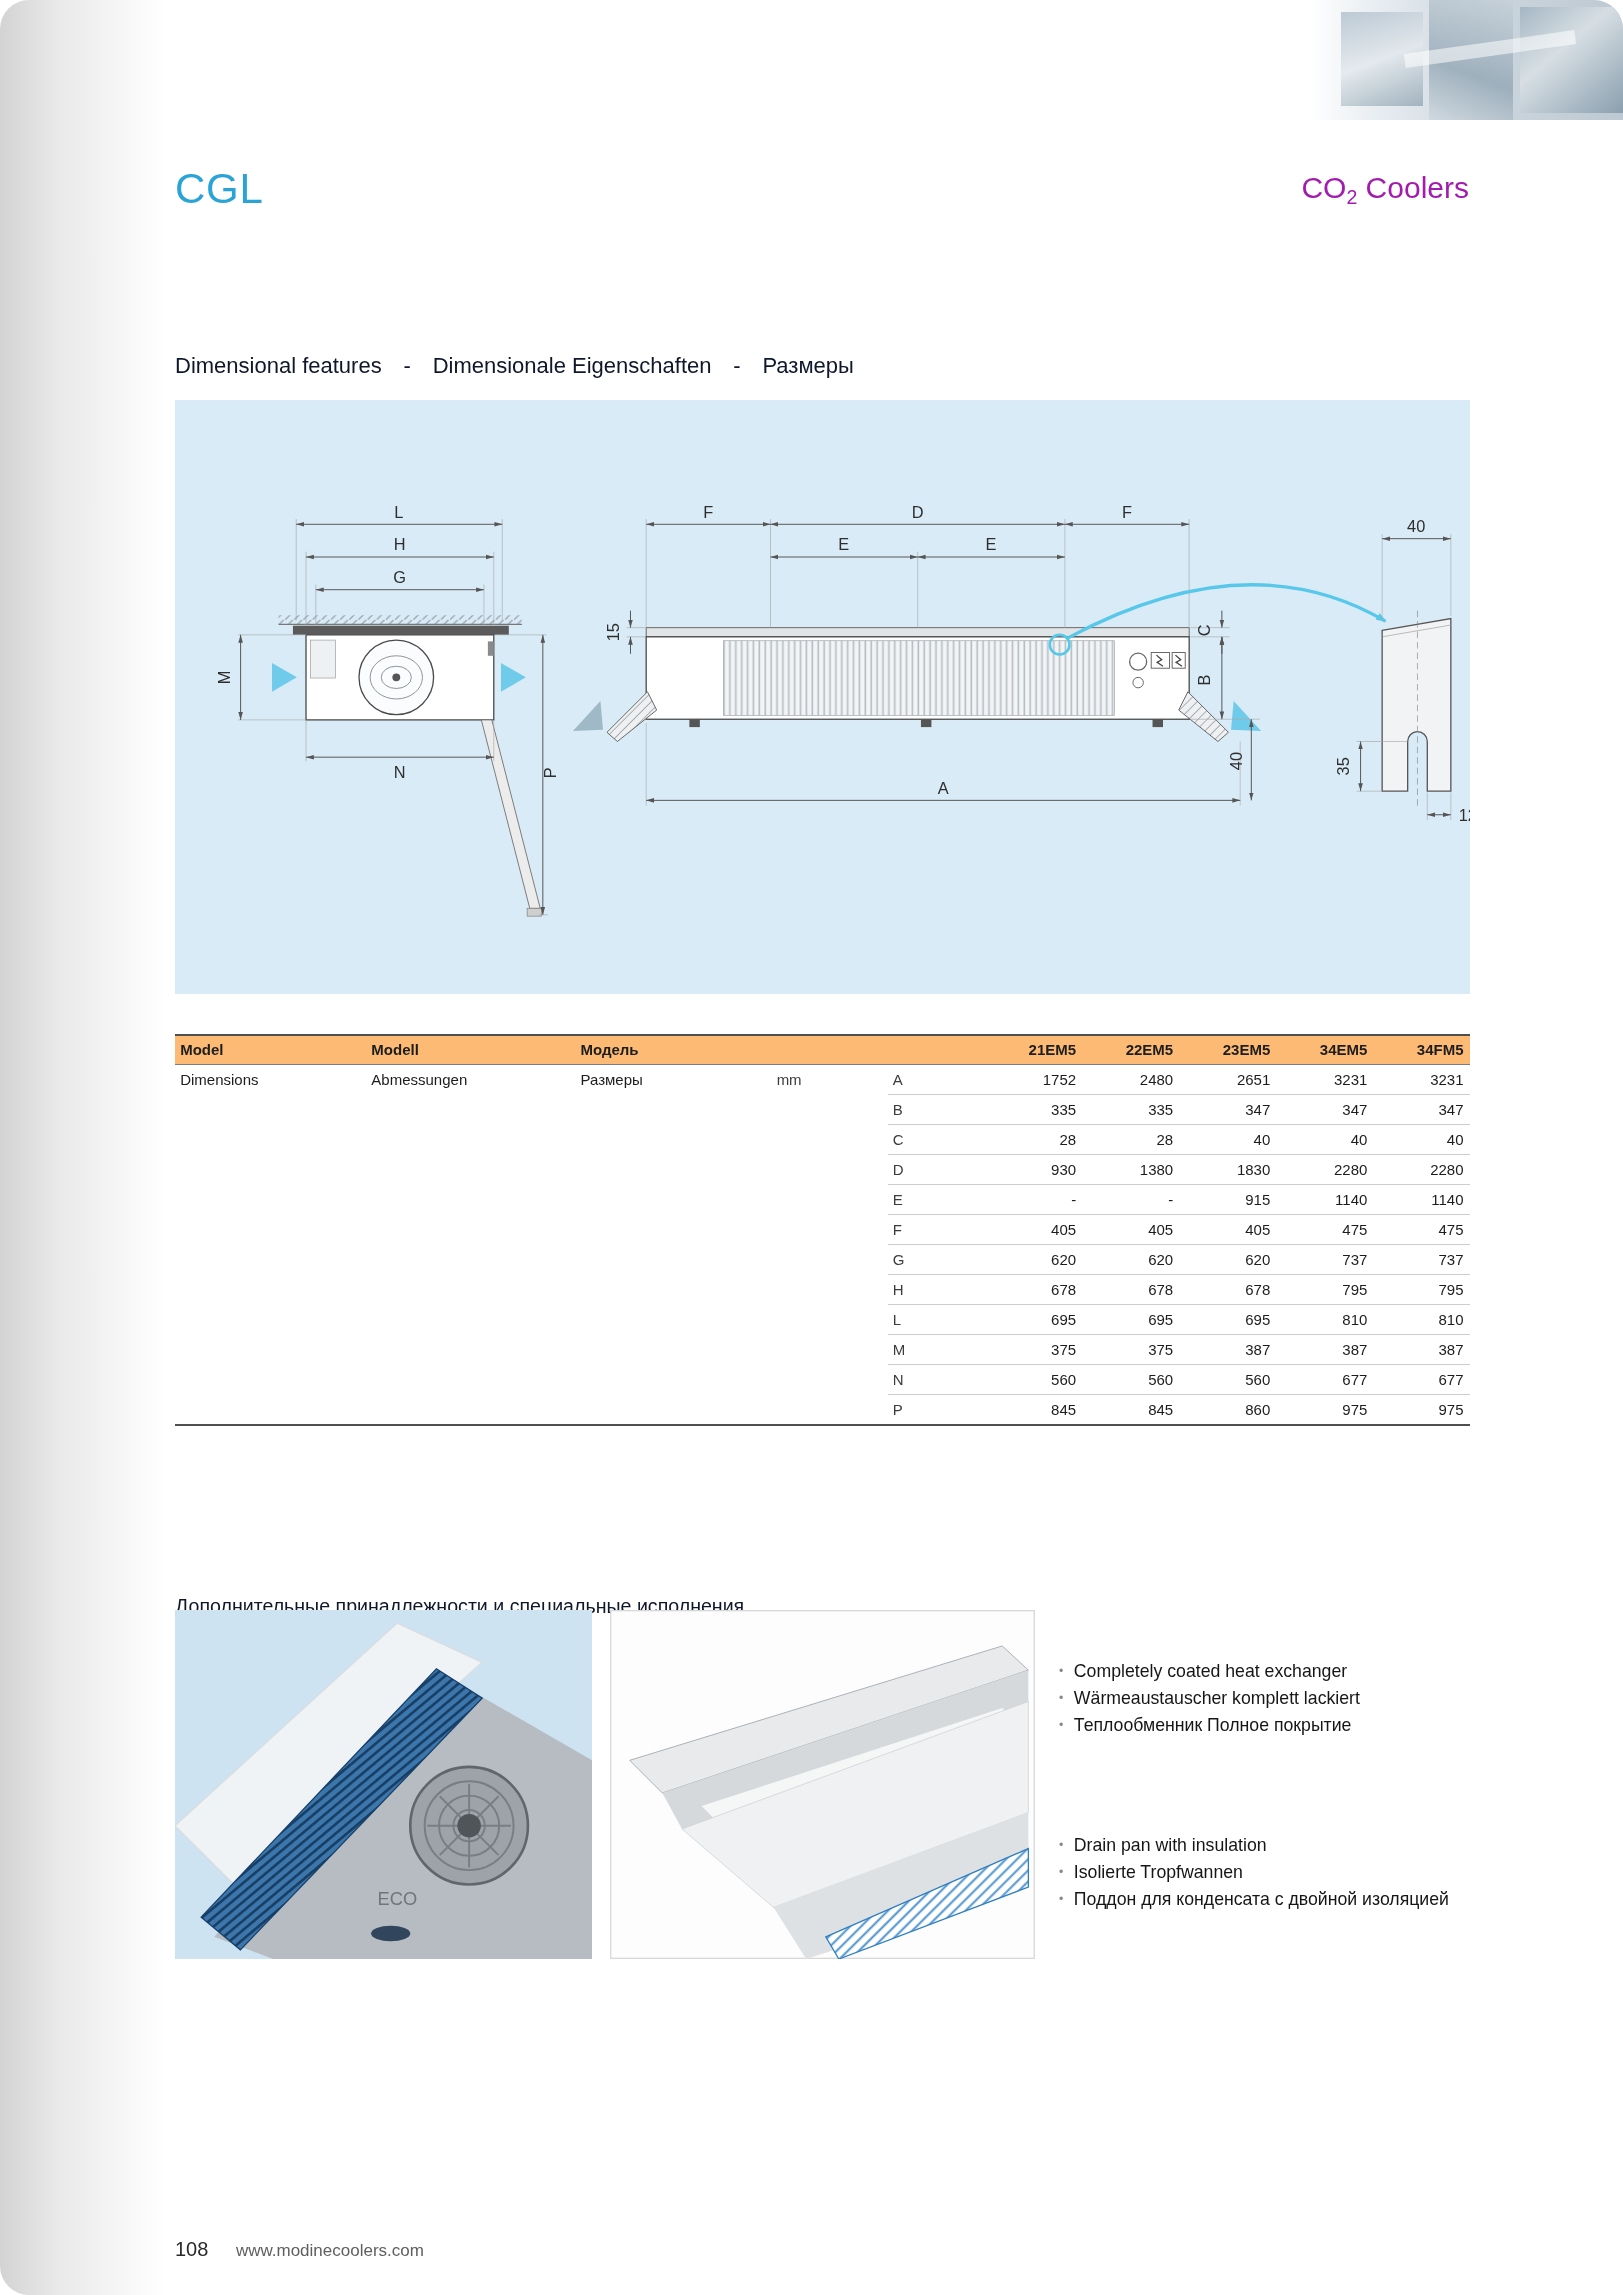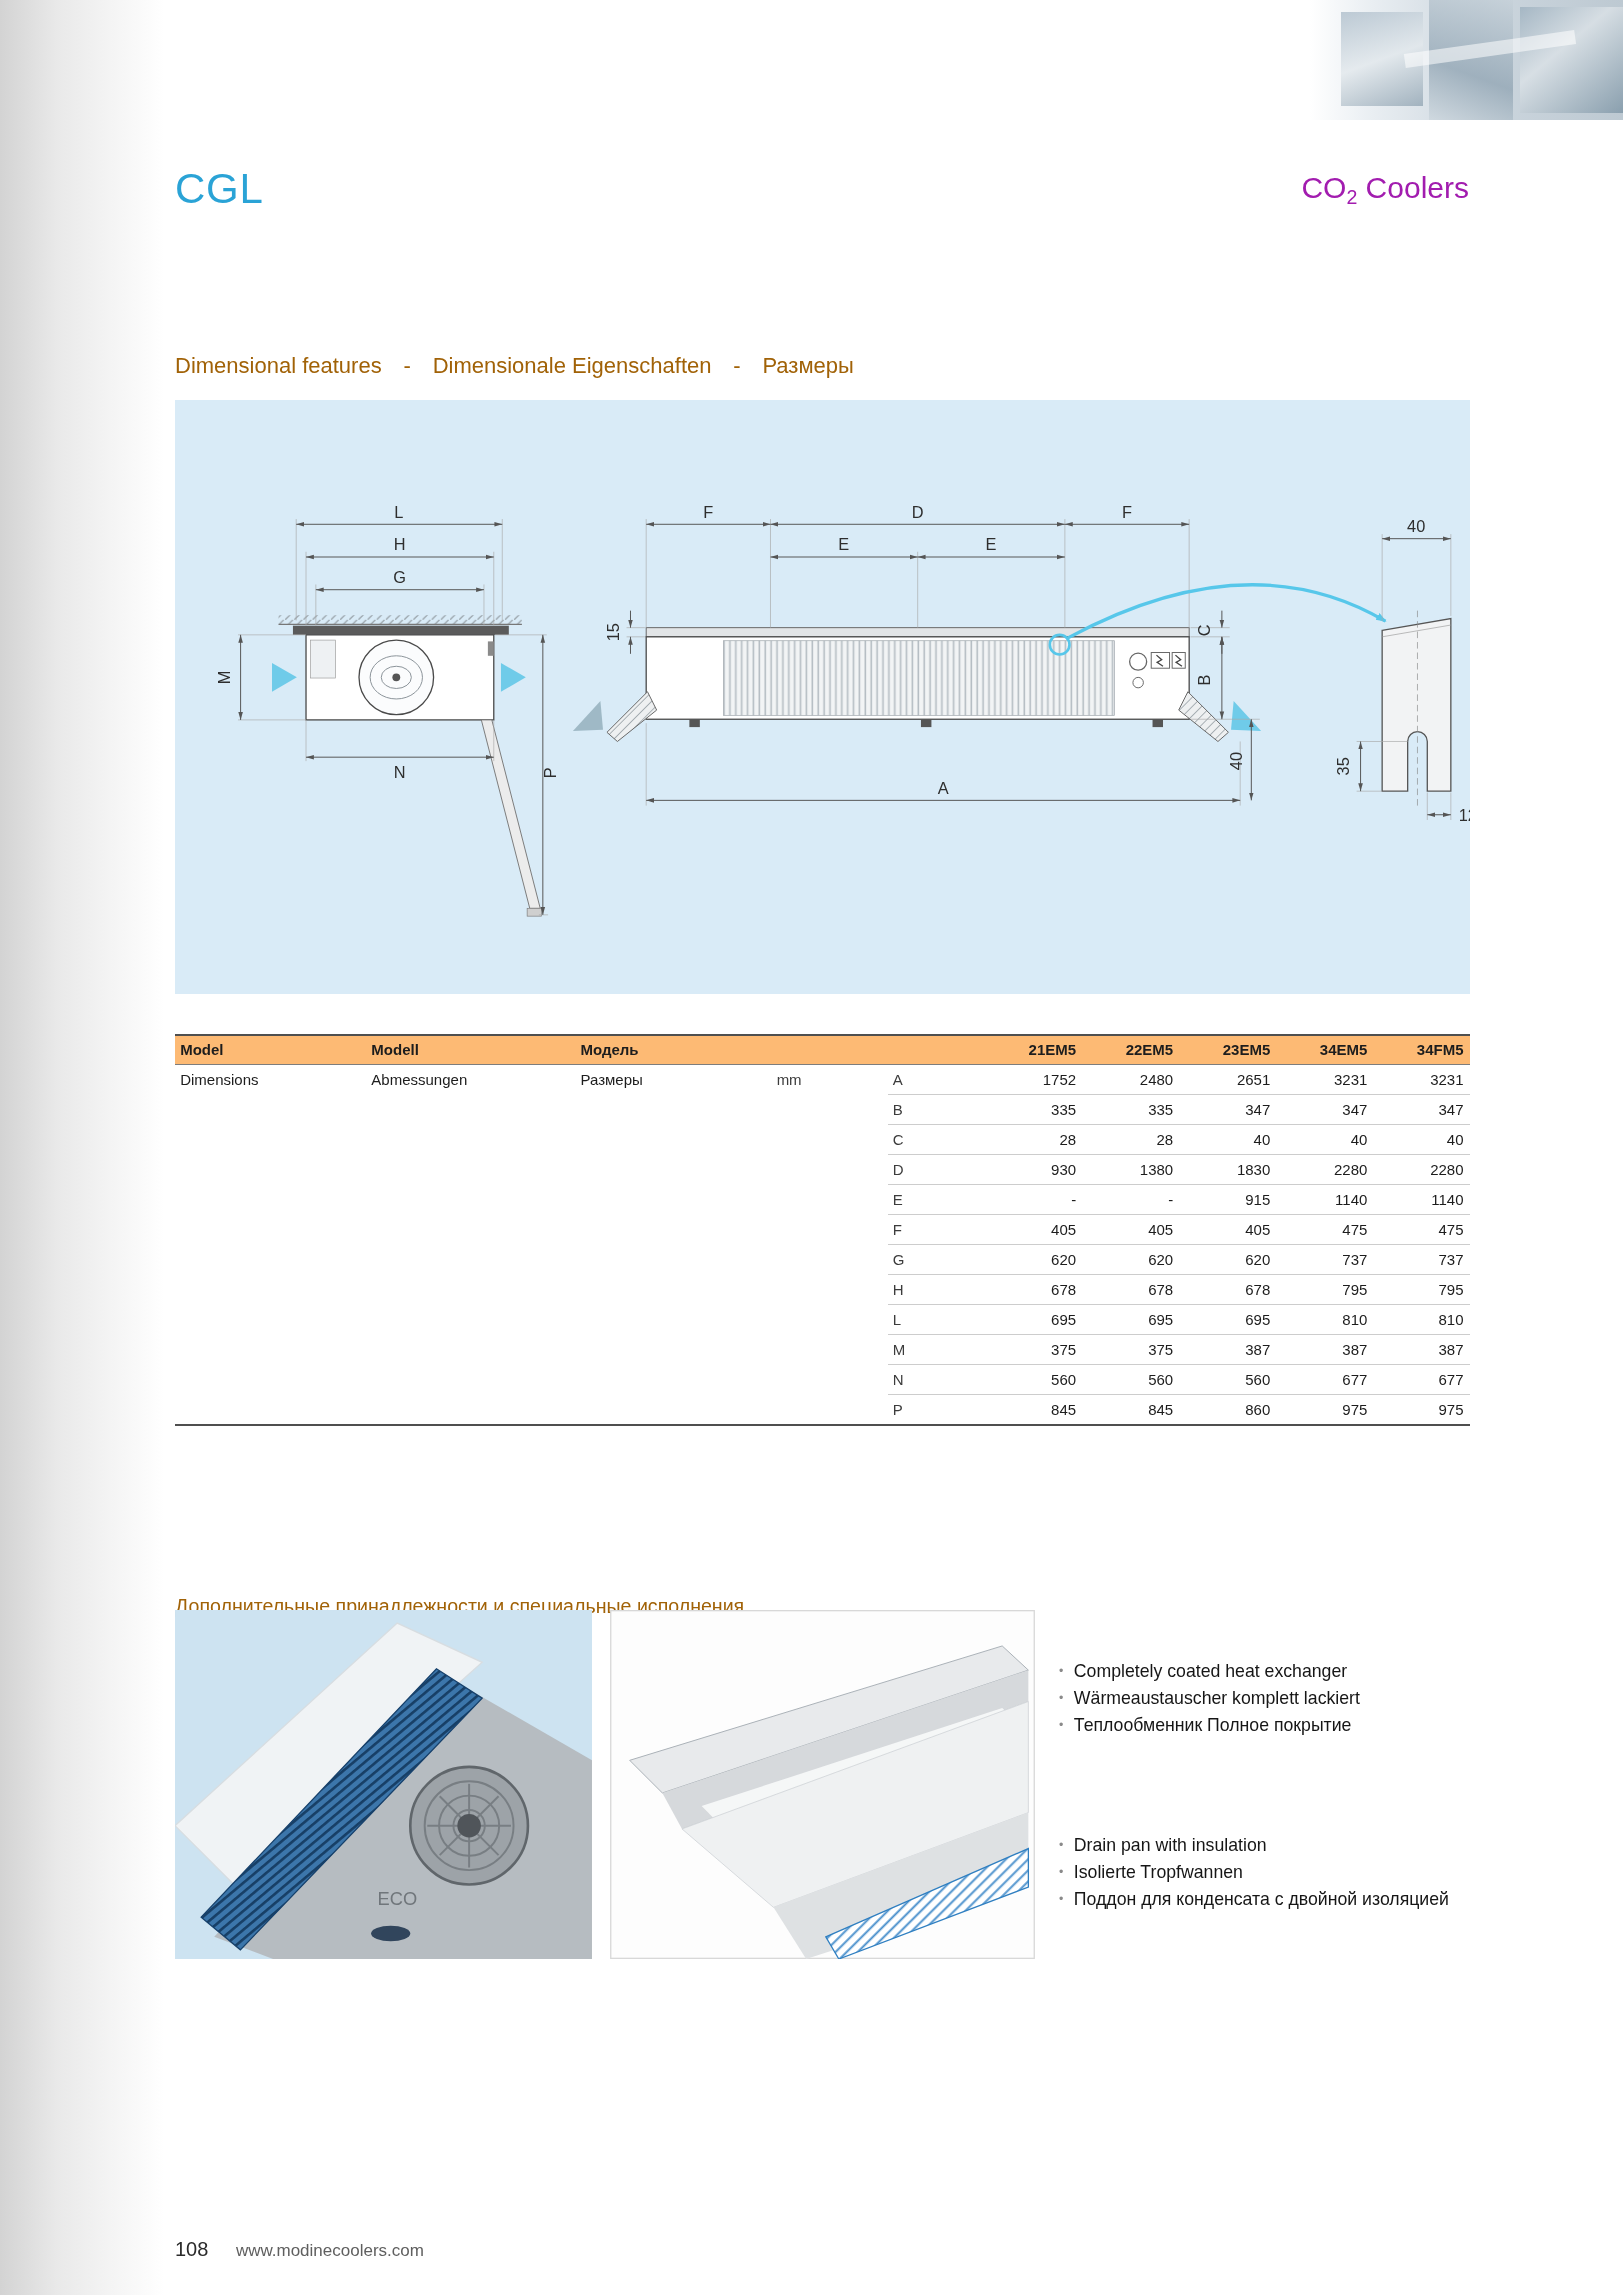--- a/index.html
+++ b/index.html
@@ -1,34 +1,34 @@
 <!DOCTYPE html>
 <html style="font-size:10.5px"><head>
 <meta charset="utf-8">
 <style>
   html,body{margin:0;padding:0;background:#fff;}
   .page{position:relative;width:1623px;height:2295px;background:#ffffff;overflow:hidden;
-        font-family:"Liberation Sans",sans-serif;color:#222;}
+        font-family:"Liberation Sans",sans-serif;color:#222;border-radius:29px;}
   .edge-shade{position:absolute;left:0;top:0;width:164px;height:100%;
         background:linear-gradient(90deg,#d3d3d3 0%,#e9e9e9 35%,#ffffff 100%);}
   
   .collage{position:absolute;top:0;right:0;width:313px;height:120px;overflow:hidden;
         background:linear-gradient(90deg,#ffffff 0%,#e9eef2 20%,#ccd6de 55%,#bdc9d2 100%);}
   .collage .cb{position:absolute;}
   .cb1{left:10%;top:10%;width:26%;height:78%;background:linear-gradient(160deg,#aebecb,#e2e8ec 50%,#93a6b4);opacity:.8;}
   .cb2{left:38%;top:0;width:27%;height:100%;background:linear-gradient(200deg,#c6d1d9,#8fa3b2 60%,#ccd6dd);opacity:.75;}
   .cb3{left:67%;top:6%;width:33%;height:88%;background:linear-gradient(140deg,#9fb2c0,#dae1e6 40%,#8198a8);opacity:.85;}
   .cb4{left:30%;top:35%;width:55%;height:12%;background:rgba(255,255,255,.55);transform:rotate(-8deg);}
 
   .title{position:absolute;left:175px;top:165px;font-size:42px;font-weight:500;
         color:#2aa3d6;letter-spacing:0.7px;}
   .product{position:absolute;right:154px;top:171px;font-size:30px;color:#a21caf;}
   .product .sub{font-size:19.6px;vertical-align:-5.9px;}
 
-  .sec-heading{position:absolute;left:175px;font-size:22px;color:#a16207;}
+  .sec-heading{position:absolute;left:175px;font-size:22px;color:#0f172a;}
   .sec-heading .sep{margin:0 15.7px;}
   .dim-heading{top:353px;}
   .opt-heading{top:1563px;}
   .opt-heading2{top:1595px;font-size:19.6px;}
 
   .panel{position:absolute;left:175px;top:400px;width:1295px;height:594px;background:#d9ebf7;}
   .panel svg{display:block;}
   .dlab{font:25px "Liberation Sans",sans-serif;fill:#2e2e2e;}
   .dim-line{stroke:#555;stroke-width:1.5;}
   .ext-line{stroke:#a9a9a9;stroke-width:1;}

